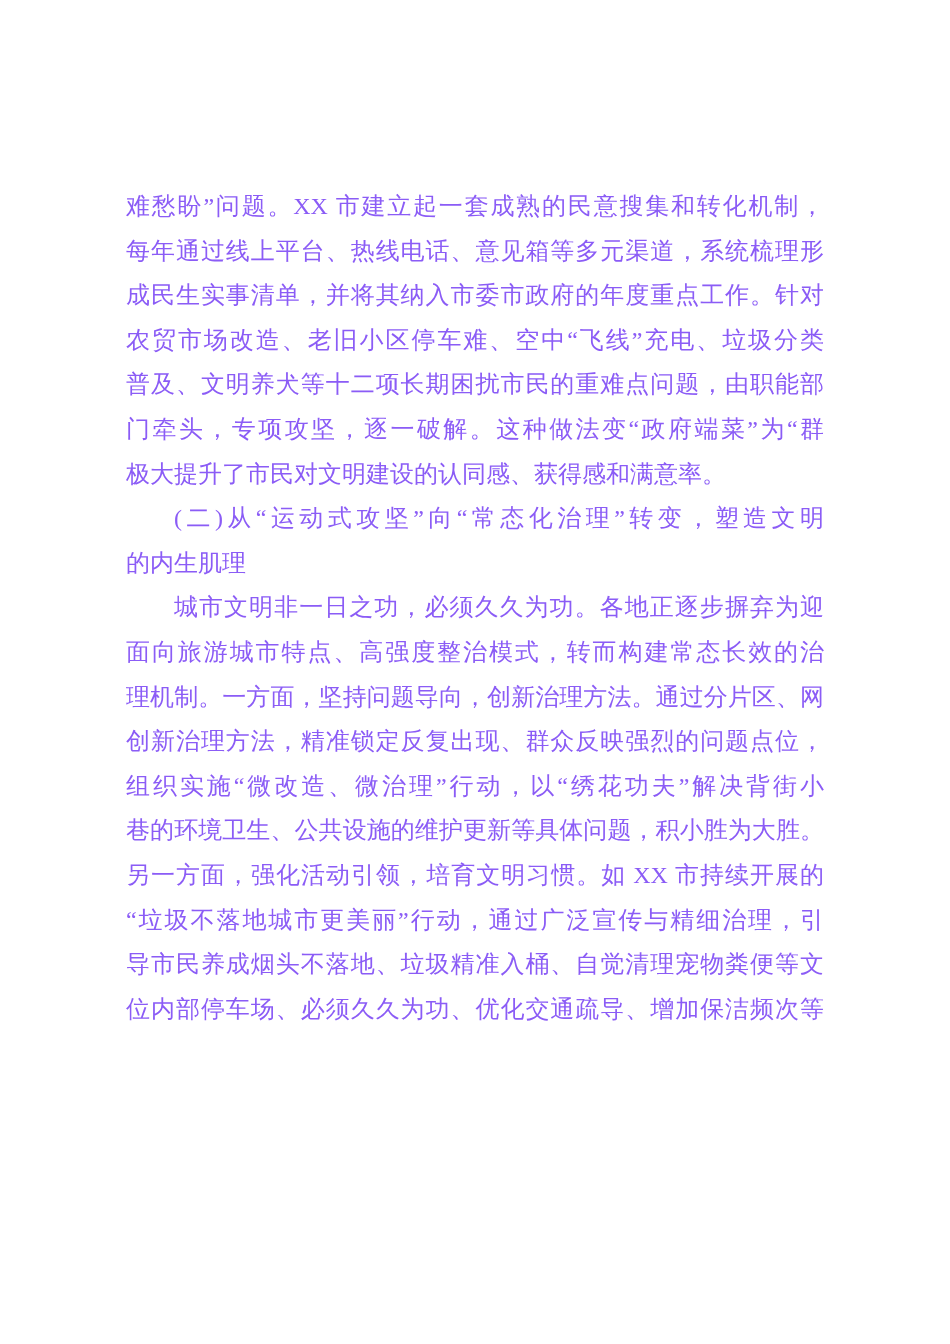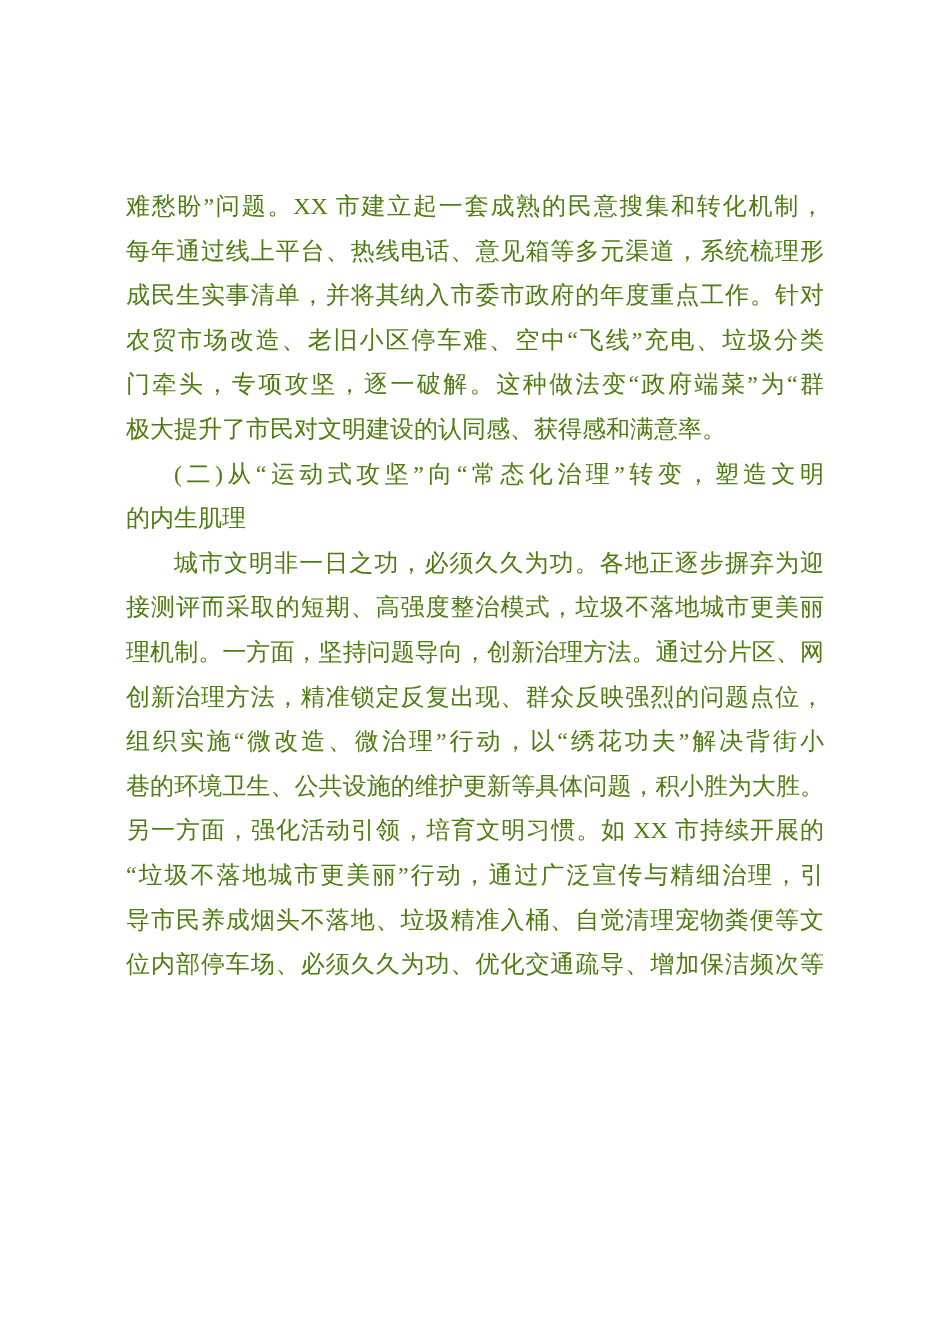--- a/index.html
+++ b/index.html
@@ -19,21 +19,21 @@
     left: 126px;
     top: 184px;
     width: 698px;
   }
   .line {
     height: 44.6px;
     line-height: 44.6px;
     font-size: 24px;
     font-family: "Liberation Serif", serif;
     font-weight: 400;
-    color: #4d7c0f;
+    color: #8b5cf6;
     white-space: nowrap;
     letter-spacing: 0;
   }
   
   .just {
     text-align: justify;
     text-align-last: justify;
   }
   
   .end {
@@ -47,26 +47,27 @@
 </style>
 </head>
 <body>
 
 <div class="page">
   <div class="text-block">
     <div class="line just">难愁盼”问题。XX 市建立起一套成熟的民意搜集和转化机制，</div>
     <div class="line just">每年通过线上平台、热线电话、意见箱等多元渠道，系统梳理形</div>
     <div class="line just">成民生实事清单，并将其纳入市委市政府的年度重点工作。针对</div>
     <div class="line just">农贸市场改造、老旧小区停车难、空中“飞线”充电、垃圾分类</div>
+    <div class="line just">普及、文明养犬等十二项长期困扰市民的重难点问题，由职能部</div>
     <div class="line just">门牵头，专项攻坚，逐一破解。这种做法变“政府端菜”为“群</div>
     <div class="line end">极大提升了市民对文明建设的认同感、获得感和满意率。</div>
     <div class="line just indent">(二)从“运动式攻坚”向“常态化治理”转变，塑造文明</div>
     <div class="line end">的内生肌理</div>
     <div class="line just indent">城市文明非一日之功，必须久久为功。各地正逐步摒弃为迎</div>
-    <div class="line just">接测评而采取的短期、高强度整治模式，垃圾不落地城市更美丽</div>
+    <div class="line just">面向旅游城市特点、高强度整治模式，转而构建常态长效的治</div>
     <div class="line just">理机制。一方面，坚持问题导向，创新治理方法。通过分片区、网</div>
     <div class="line just">创新治理方法，精准锁定反复出现、群众反映强烈的问题点位，</div>
     <div class="line just">组织实施“微改造、微治理”行动，以“绣花功夫”解决背街小</div>
     <div class="line just">巷的环境卫生、公共设施的维护更新等具体问题，积小胜为大胜。</div>
     <div class="line just">另一方面，强化活动引领，培育文明习惯。如 XX 市持续开展的</div>
     <div class="line just">“垃圾不落地城市更美丽”行动，通过广泛宣传与精细治理，引</div>
     <div class="line just">导市民养成烟头不落地、垃圾精准入桶、自觉清理宠物粪便等文</div>
     <div class="line just">位内部停车场、必须久久为功、优化交通疏导、增加保洁频次等</div>
   </div>
 </div>

